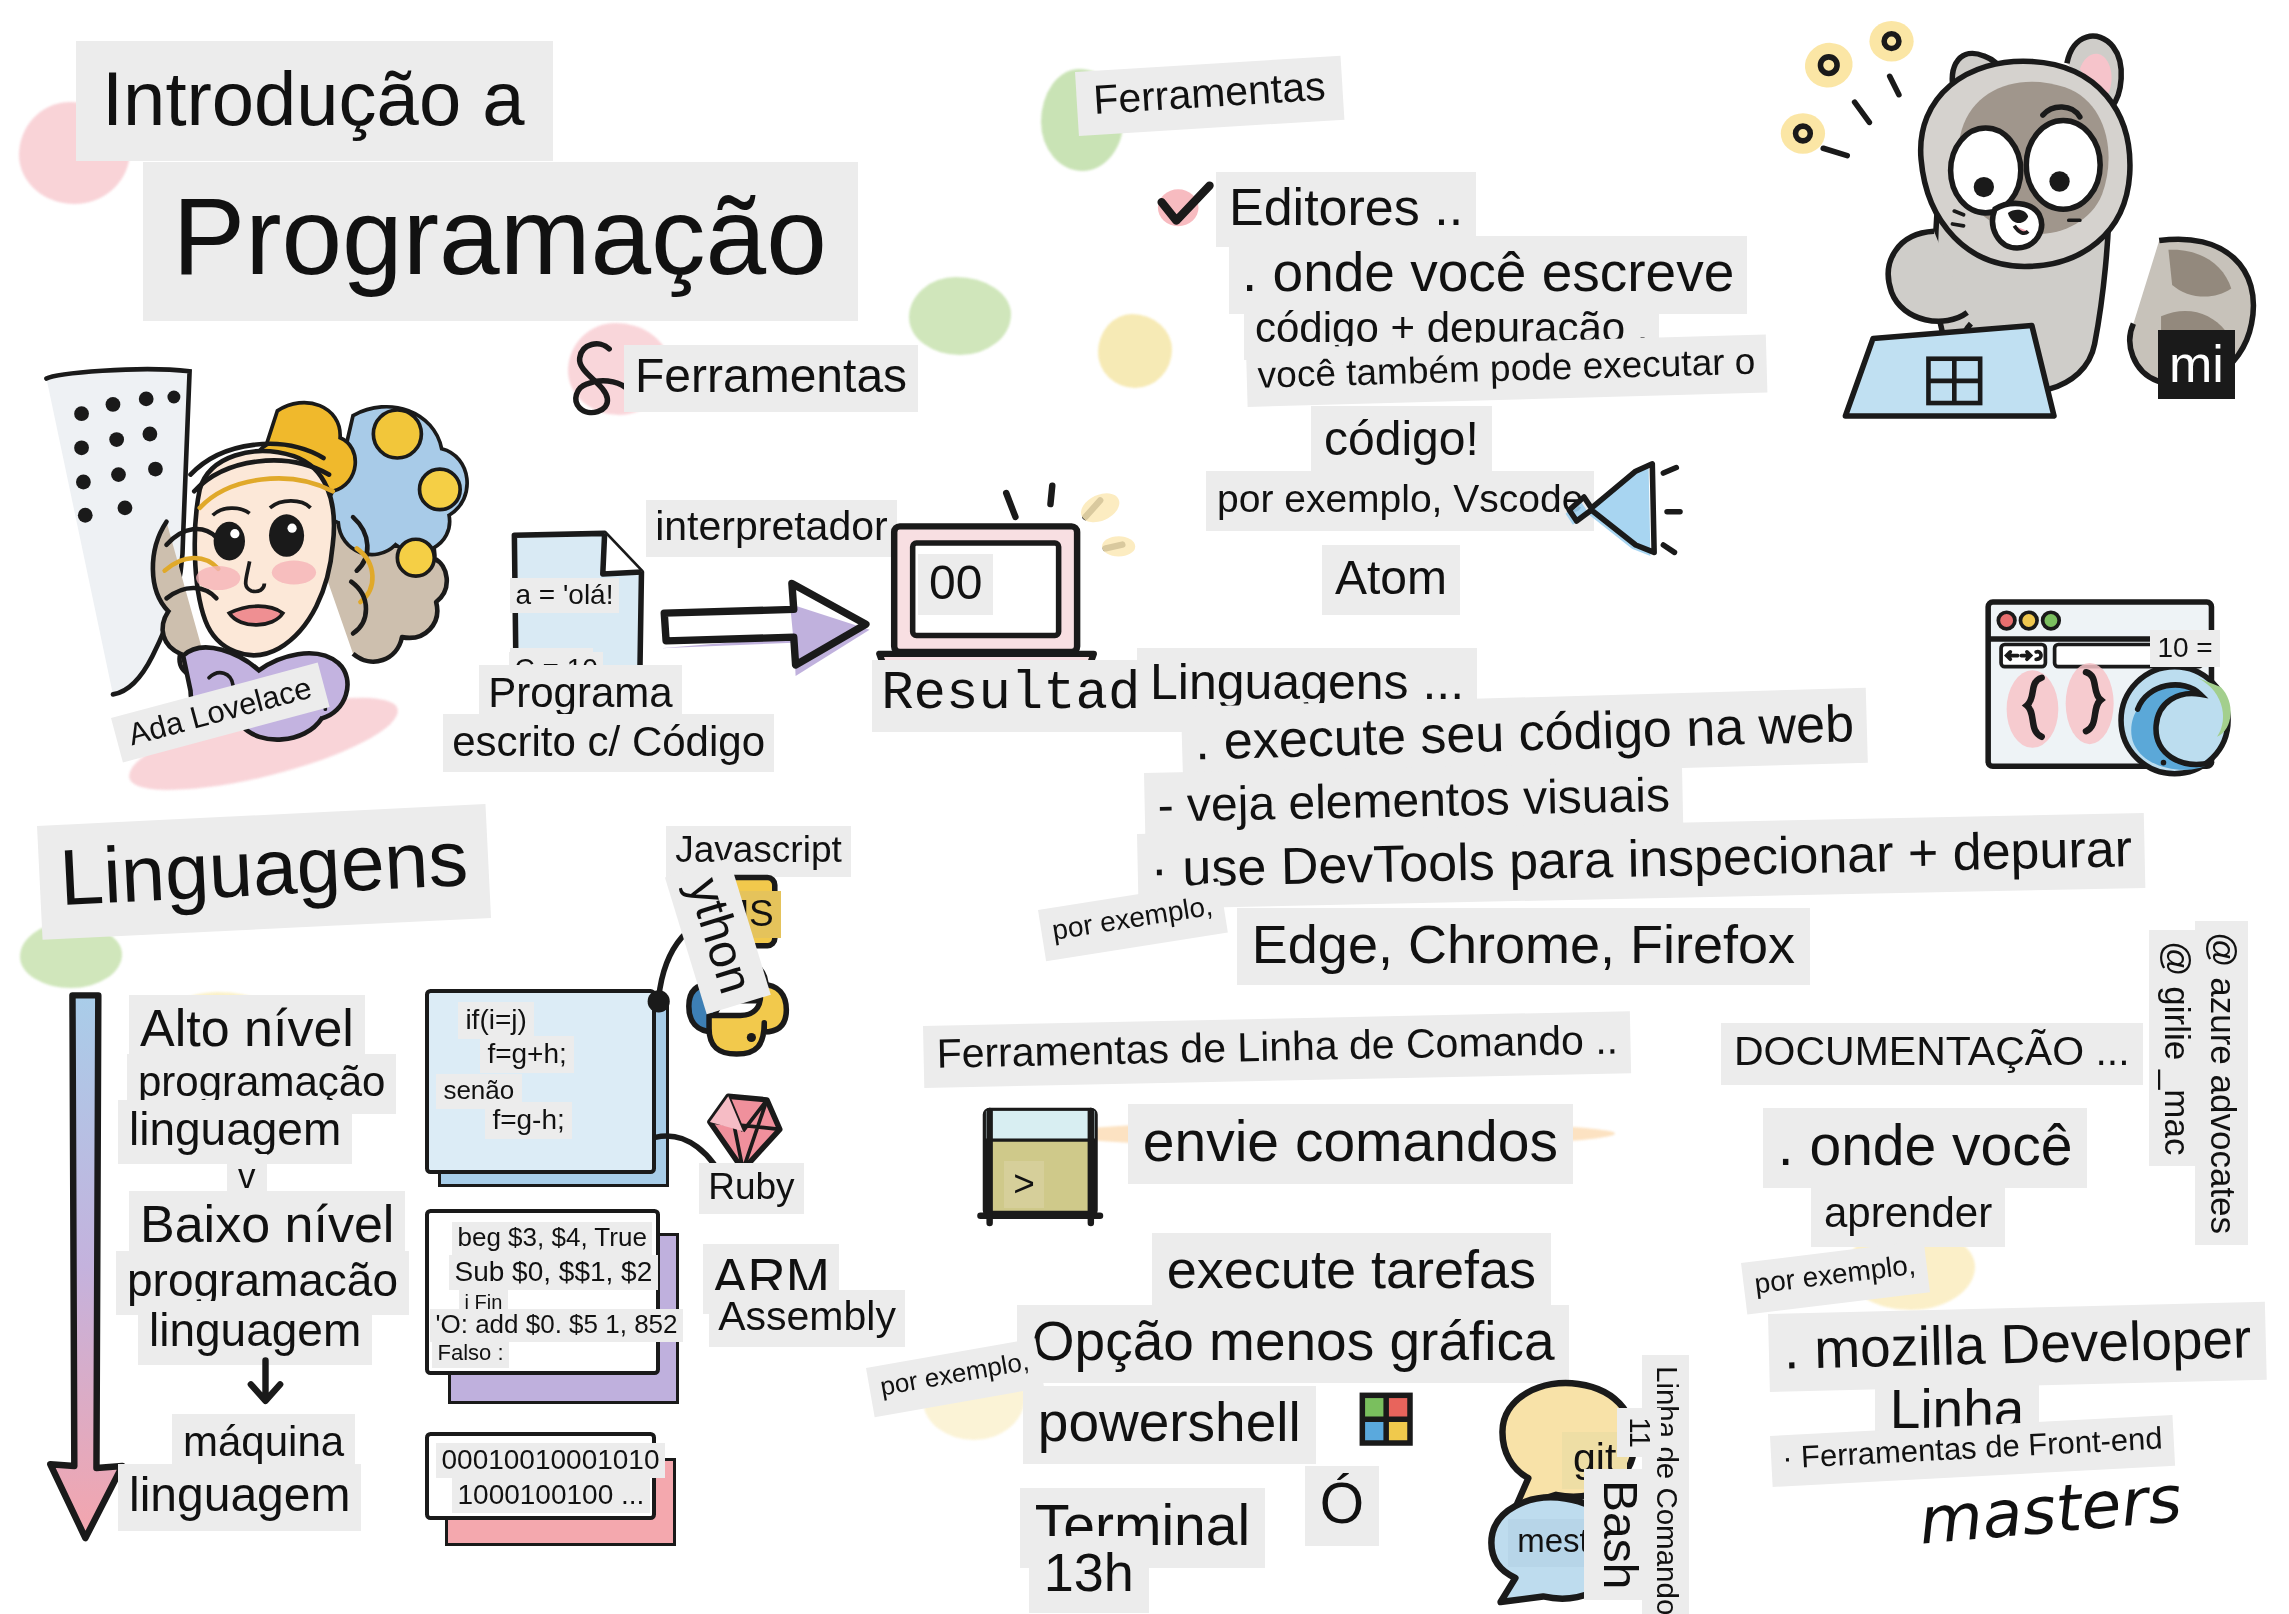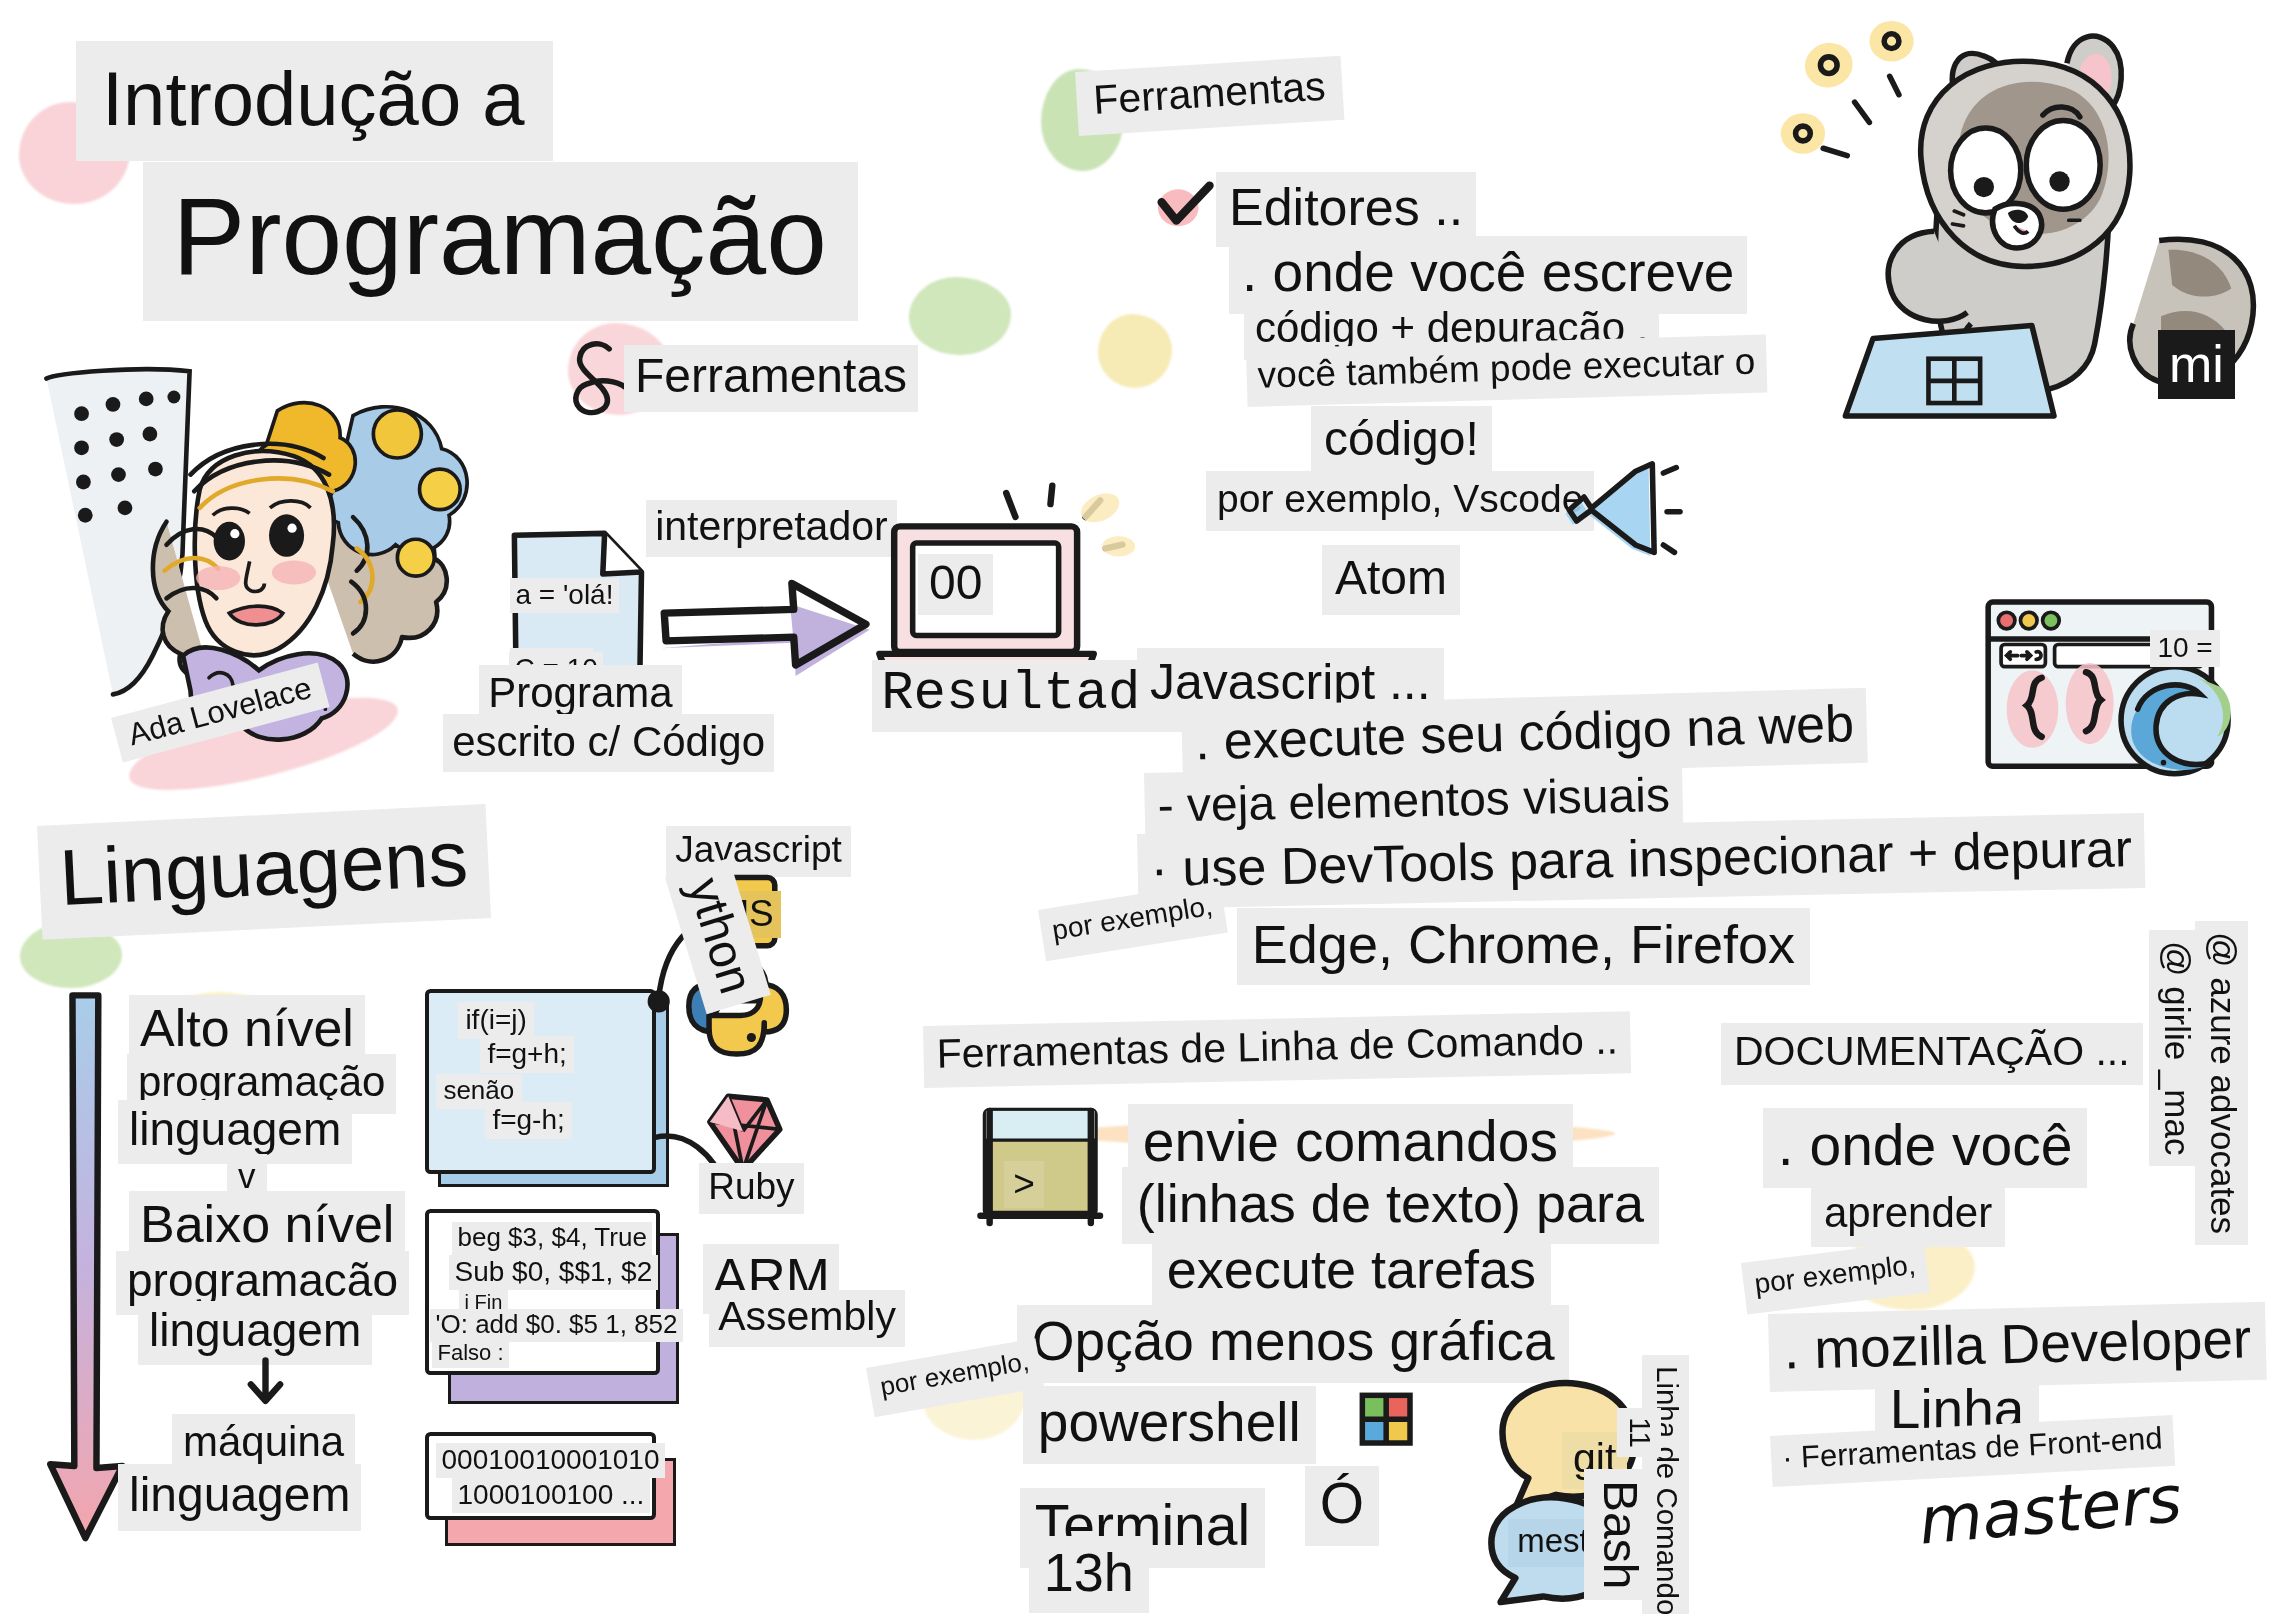--- a/index.html
+++ b/index.html
@@ -295,21 +295,21 @@
     <circle cx="216" cy="140" r="58" fill="#bcddef" stroke="#1a1a1a" stroke-width="6"></circle>
     <path d="M236,92 C268,104 276,138 262,158 C280,150 282,120 266,104 Z" fill="#a3cf8d"></path>
     <path d="M176,128 C186,100 226,94 244,112 C220,108 198,120 196,146 C194,176 222,194 256,186
              C236,200 186,196 172,166 C166,152 170,136 176,128 Z" fill="#5ba8d8"></path>
     <path d="M176,128 C186,100 226,94 244,112 C220,108 198,120 196,146 C194,176 222,194 256,186" fill="none" stroke="#1a1a1a" stroke-width="6" stroke-linecap="round"></path>
     <circle cx="204" cy="186" r="3" fill="#1a1a1a"></circle>
   </svg>
   <div class="hl" style="left:2150px;top:630px;font-size:28px;padding:1.8px 7.4px 3.7px 7.4px;">10 =</div>
 
   
-  <div class="hl" style="left:1137px;top:648px;font-size:50px;padding:5.5px 13px 11px 13px;">Javascript ...</div>
+  <div class="hl" style="left:1137px;top:648px;font-size:50px;padding:5.5px 13px 11px 13px;">Linguagens ...</div>
   <div class="hl" style="left:1181px;top:707px;font-size:52px;padding:5.5px 13px 11px 13px;transform:rotate(-1.6deg);transform-origin:left top;">. execute seu código na web</div>
   <div class="hl" style="left:1144px;top:773px;font-size:48px;padding:5.5px 13px 11px 13px;transform:rotate(-1.2deg);transform-origin:left top;">- veja elementos visuais</div>
   <div class="hl" style="left:1137px;top:834px;font-size:52px;padding:5.5px 13px 11px 13px;transform:rotate(-1.2deg);transform-origin:left top;">· use DevTools para inspecionar + depurar</div>
   <div class="hl" style="left:1038px;top:910px;font-size:28px;padding:7.4px 11px 13px 11px;transform:rotate(-9deg);transform-origin:left top;">por exemplo,</div>
   <div class="hl" style="left:1237px;top:908px;font-size:54px;padding:5.5px 14.8px 11px 14.8px;">Edge, Chrome, Firefox</div>
 
   
   <div class="hl" style="left:37px;top:826px;font-size:79px;padding:9.2px 20px 16.6px 20px;transform:rotate(-2.8deg);transform-origin:left top;">Linguagens</div>
 
   
@@ -402,21 +402,20 @@
   <svg style="position:absolute;left:969px;top:1098px;" width="148" height="138" viewBox="0 0 160 150">
     <rect x="18" y="14" width="118" height="112" rx="4" fill="#cfc98a" stroke="#1a1a1a" stroke-width="7"></rect>
     <path d="M18,44 L136,44" stroke="#1a1a1a" stroke-width="7"></path>
     <rect x="18" y="14" width="118" height="30" fill="#d8eef2"></rect>
     <path d="M12,128 L142,128" stroke="#1a1a1a" stroke-width="7" stroke-linecap="round"></path>
     <path d="M22,14 L22,136 M132,14 L132,136" stroke="#1a1a1a" stroke-width="7" stroke-linecap="round"></path>
   </svg>
   <div class="hl" style="left:1004px;top:1161px;font-size:37px;padding:1.8px 9.2px 3.7px 9.2px;background:#d6cf9a;">&gt;</div>
 
   <div class="hl" style="left:1128px;top:1104px;font-size:57px;padding:5.5px 14.8px 11px 14.8px;">envie comandos</div>
-  <div class="hl" style="left:1122px;top:1167px;font-size:54px;padding:5.5px 14.8px 11px 14.8px;">(linhas de texto) para</div>
   <div class="hl" style="left:1152px;top:1233px;font-size:54px;padding:5.5px 14.8px 11px 14.8px;">execute tarefas</div>
   <div class="hl" style="left:1017px;top:1305px;font-size:55px;padding:5.5px 14.8px 11px 14.8px;">Opção menos gráfica</div>
 
   <div class="hl" style="left:866px;top:1368px;font-size:26px;padding:7.4px 11px 13px 11px;transform:rotate(-10deg);transform-origin:left top;">por exemplo,</div>
 
   <div class="hl" style="left:1023px;top:1386px;font-size:55px;padding:5.5px 14.8px 11px 14.8px;">powershell</div>
   <svg style="position:absolute;left:1355px;top:1388px;" width="66" height="66" viewBox="0 0 72 72">
     <rect x="8" y="8" width="24" height="24" fill="#7abf5e"></rect>
       <rect x="36" y="8" width="24" height="24" fill="#e8645c"></rect>
     <rect x="8" y="36" width="24" height="24" fill="#5aa9dd"></rect>

